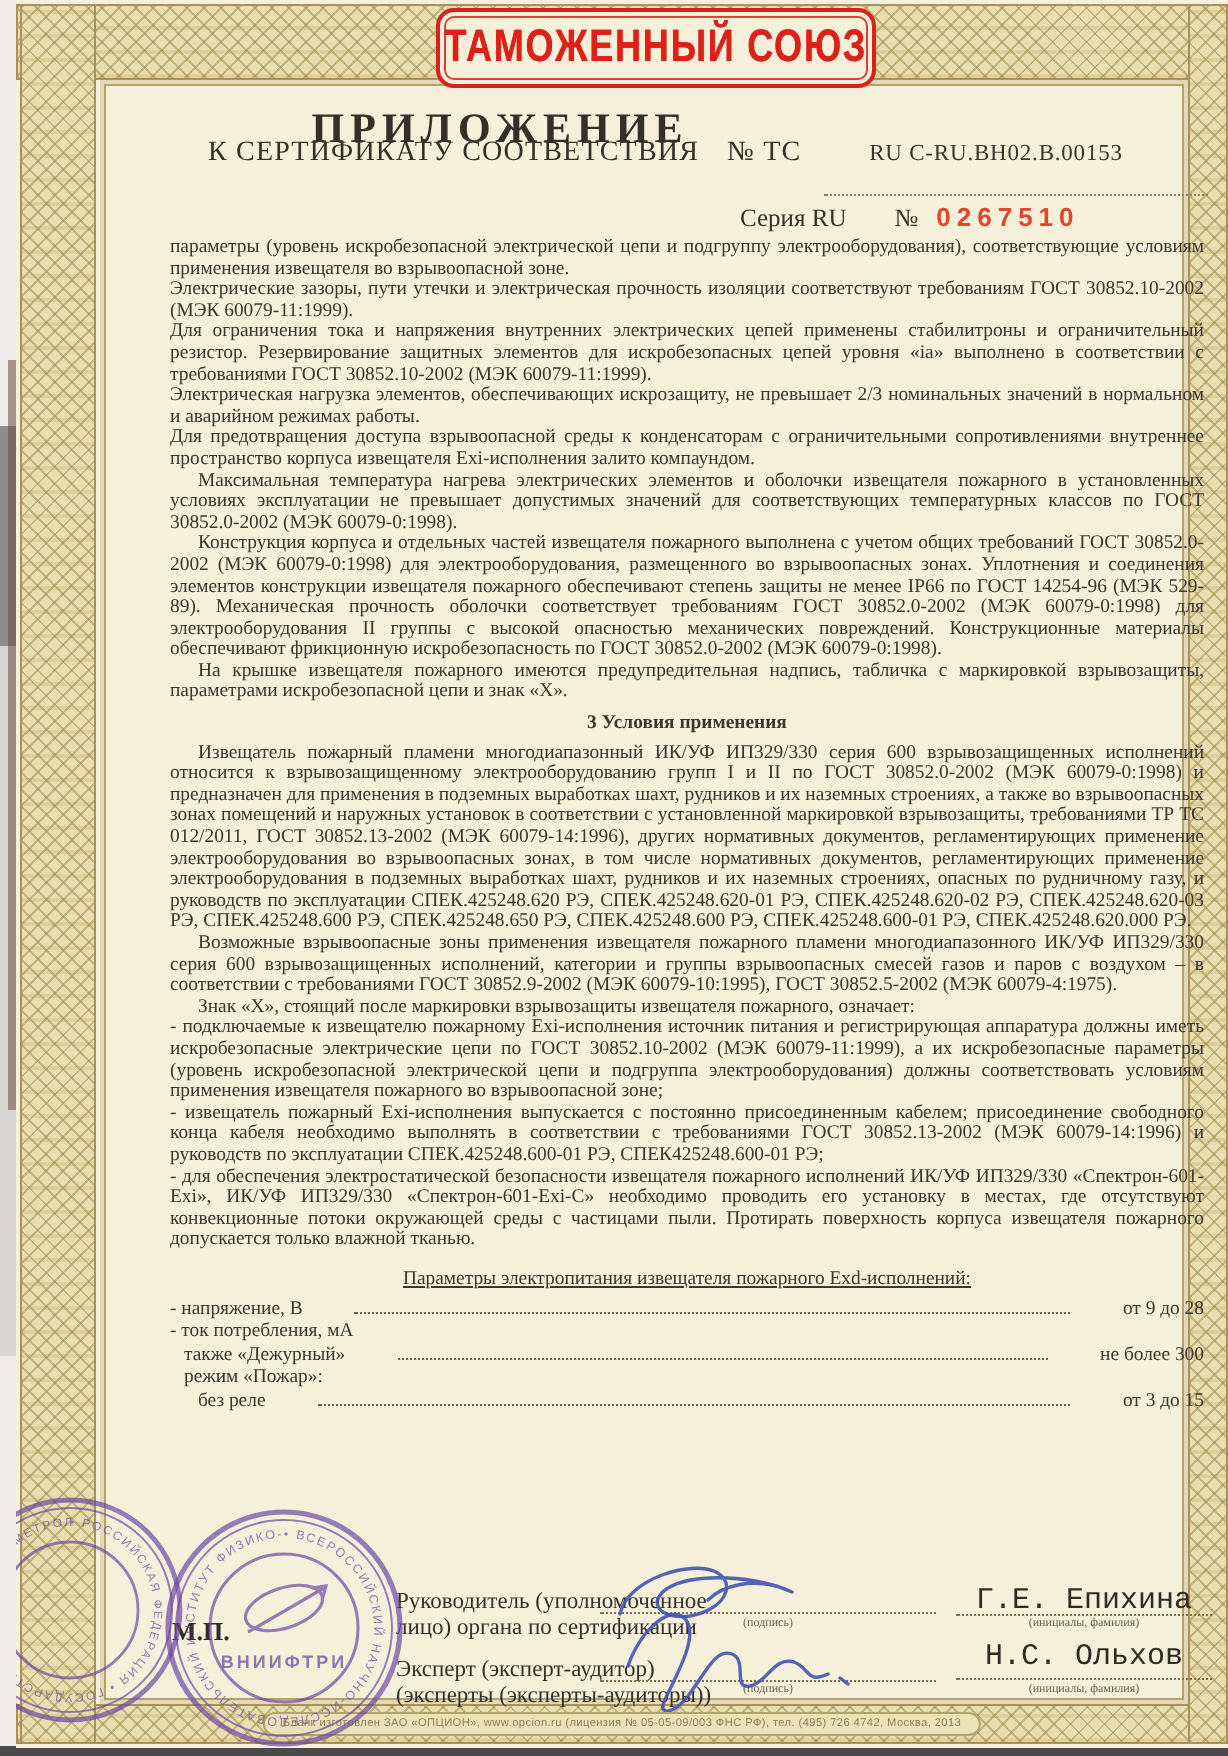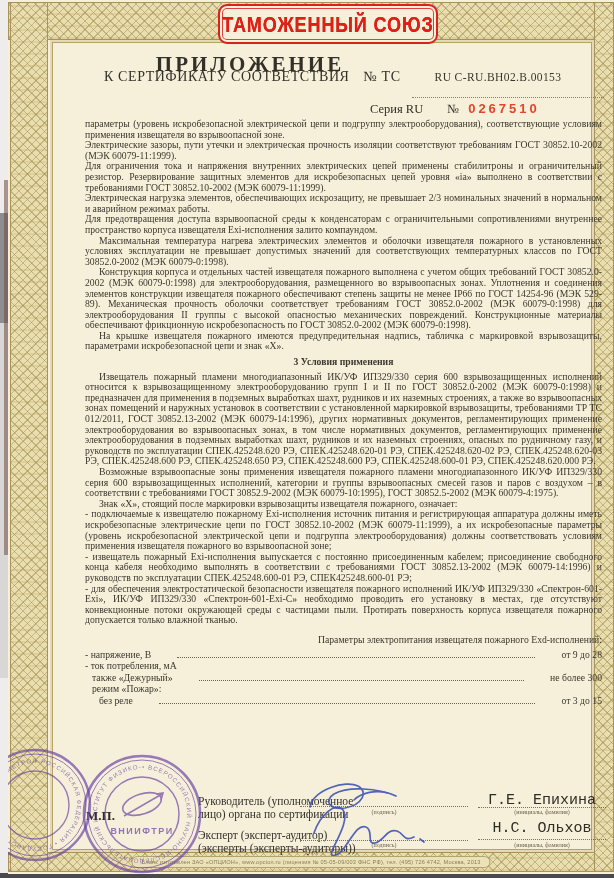--- a/index.html
+++ b/index.html
@@ -48,21 +48,21 @@
   .series-line .nsign{margin-left:24px;}
   .series-line .blank-no{margin-left:9px;font-family:"Liberation Sans",sans-serif;font-weight:700;
     font-size:13px;letter-spacing:3px;color:#e0462c;}
 
   
   .content{position:absolute;left:77px;top:119px;width:517px;height:668px;overflow:hidden;z-index:3;
     font-size:9.7px;line-height:10.6px;color:#3b362e;text-align:justify;}
   .para{margin:0;}
   .para.ind{text-indent:14px;}
   .para.heading{text-align:center;font-weight:700;text-indent:0;margin:5px 0 4px;}
-  .para.pintro{margin-top:9px;margin-bottom:3px;text-align:right;}
+  .para.pintro{margin-top:9px;margin-bottom:3px;text-align:center;text-decoration:underline;}
   .prow{display:flex;align-items:baseline;line-height:11.6px;gap:23px;}
   .prow.ind1{padding-left:7px;}
   .prow.ind2{padding-left:14px;}
   .plbl{white-space:nowrap;}
   .pldr{flex:1;border-bottom:1px dotted #6b6150;margin:0 3px 2px 3px;min-width:20px;}
   .pval{white-space:nowrap;}
 
   
   .sig-label{position:absolute;font-size:11.5px;line-height:13px;color:#33302a;z-index:3;}
   .sig-line{position:absolute;height:16px;border-bottom:1px dotted #7c6f52;z-index:3;}

